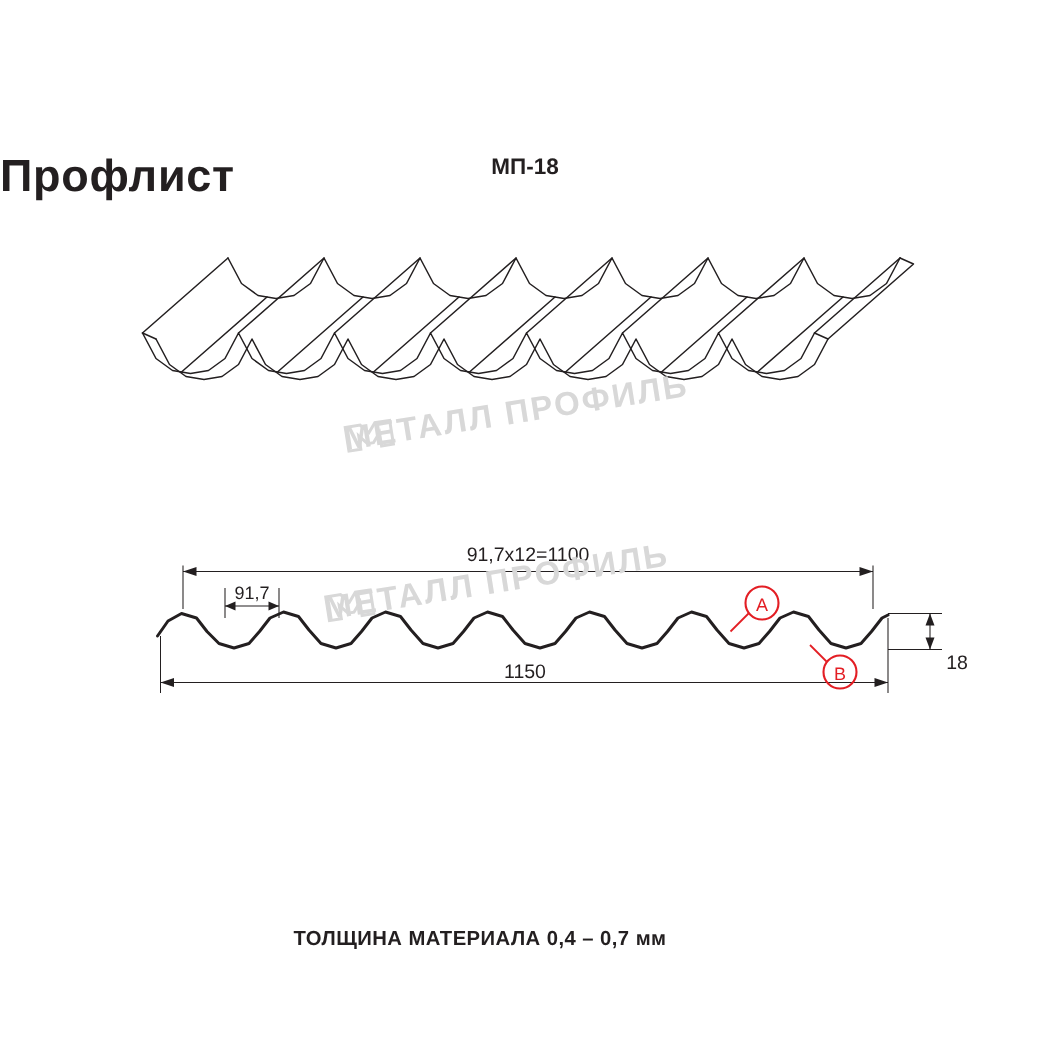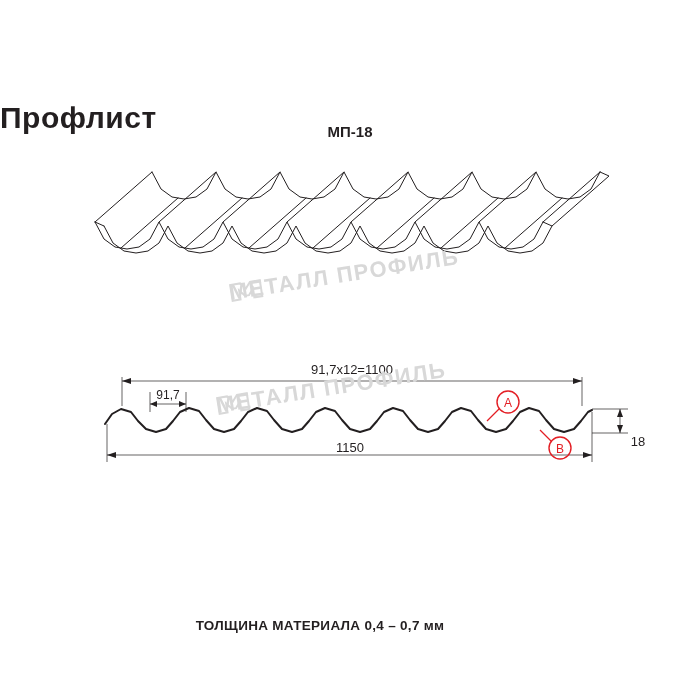--- a/index.html
+++ b/index.html
@@ -33,21 +33,20 @@
   }
   .subtitle {
     position: absolute;
     top: 103px;
     left: 0;
     width: 700px;
     text-align: center;
     font-size: 15px;
     font-weight: bold;
     color: #231f20;
-    margin-top: 20px;
   }
   .footer-note {
     position: absolute;
     top: 618px;
     left: 0;
     width: 640px;
     text-align: center;
     font-size: 13.5px;
     font-weight: bold;
     letter-spacing: 0.3px;

